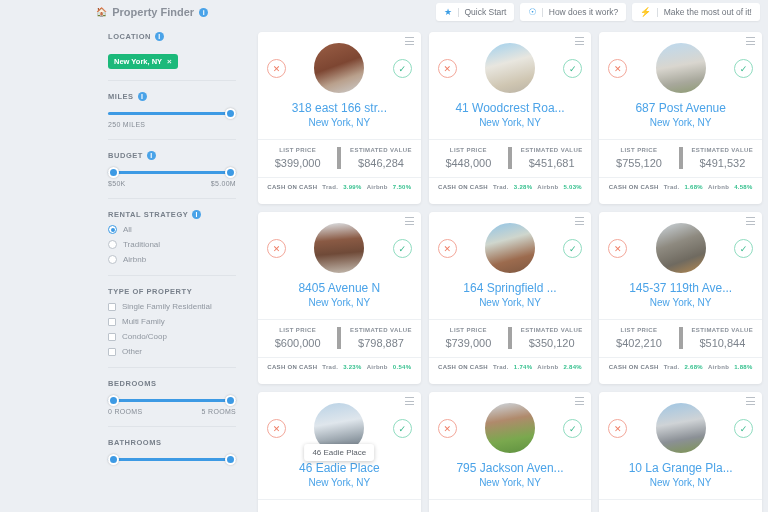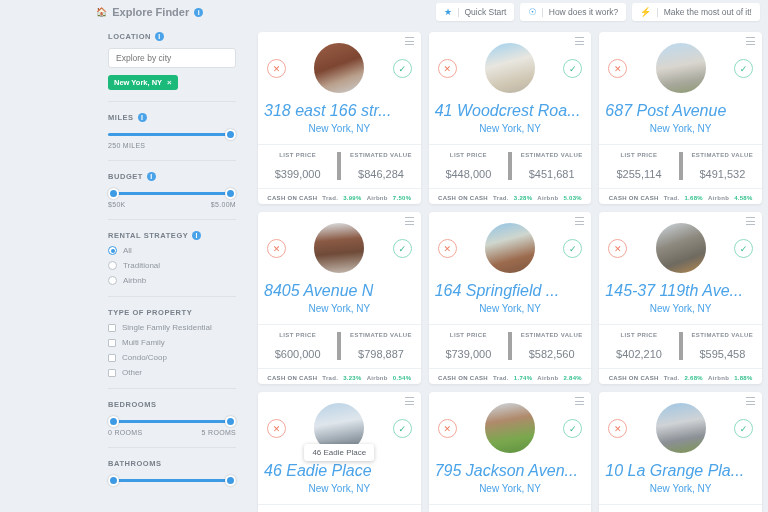--- a/index.html
+++ b/index.html
@@ -144,39 +144,39 @@
   .circ-x { left: 9px; border: 1px solid #f3a79a; color: #ef7c63; }
   .circ-v { right: 9px; border: 1px solid #8fdcc0; color: #35b88a; }
   .kebab {
     position: absolute; top: 5px; right: 7px;
     width: 9px; height: 8px;
     display: flex; flex-direction: column; justify-content: space-between;
   }
   .kebab i { display: block; height: 1px; background: #b9bfc6; }
 
   .addr {
-    text-align: left; color: #4ba3e8; font-size: 16px;
+    text-align: center; color: #4ba3e8; font-size: 12px;
     margin-top: 4px; line-height: 1.35;
     padding: 0 6px;
-    white-space: nowrap; overflow: hidden; text-overflow: ellipsis; font-style: italic;
+    white-space: nowrap; overflow: hidden; text-overflow: ellipsis;
   }
   .city { text-align: center; color: #4ba3e8; font-size: 10px; line-height: 1.35; }
 
   .price-row {
     display: flex; margin-top: 9px;
     border-top: 1px solid #edf0f3;
     padding-top: 7px;
   }
   .price-cell { flex: 1; text-align: center; }
   .price-cell + .price-cell { border-left: 4px solid #a3a3a3; }
   .price-lbl {
     font-size: 6px; letter-spacing: .4px; color: #8b929b; font-weight: 700;
     text-transform: uppercase;
   }
-  .price-val { font-size: 11px; color: #7c838c; margin-top: 10px; }
+  .price-val { font-size: 11px; color: #7c838c; margin-top: 4px; }
 
   .coc {
     border-top: 1px solid #edf0f3;
     margin-top: 8px; padding: 6px 6px 0 6px;
     display: flex; align-items: center; justify-content: center; gap: 5px;
     font-size: 6px; letter-spacing: .3px;
   }
   .coc-lbl { color: #7b828b; font-weight: 700; }
   .coc-k { color: #8b929b; font-weight: 700; }
   .coc-v { font-weight: 700; }
@@ -189,21 +189,21 @@
     font-size: 8px; color: #5b6169;
     padding: 4px 8px; white-space: nowrap;
   }
 </style>
 </head>
 <body>
 
 <div class="topbar">
   <div class="brand">
     <span class="home-ico">🏠</span>
-    <span>Explore Finder</span>
+    <span>Property Finder</span>
     <span class="info-dot">i</span>
   </div>
   <div class="top-actions">
     <div class="top-btn">
       <span class="ti">★</span>
       <span class="sep">|</span>
       <span>Quick Start</span>
     </div>
     <div class="top-btn">
       <span class="ti">☉</span>
@@ -218,21 +218,20 @@
   </div>
 </div>
 
 <div class="sidebar">
 
   <div class="sec">
     <div class="sec-title">
       <span>LOCATION</span>
       <span class="info-dot">i</span>
     </div>
-    <input class="city-input" placeholder="Explore by city" style="">
     <div class="chip">
       <span>New York, NY</span>
       <span class="x">×</span>
     </div>
   </div>
 
   <div class="divider"></div>
 
   <div class="sec">
     <div class="sec-title">
@@ -420,21 +419,21 @@
       <div class="thumb" style="background-image:linear-gradient(170deg,#bcd9ef 0%,#d9d6cf 45%,#a8a89c 75%,#8d9b72 100%)"></div>
       <div class="circ-btn circ-v">✓</div>
 
     </div>
     <div class="addr">687 Post Avenue</div>
     <div class="city">New York, NY</div>
 
     <div class="price-row">
       <div class="price-cell">
         <div class="price-lbl">LIST PRICE</div>
-        <div class="price-val">$255,114</div>
+        <div class="price-val">$755,120</div>
       </div>
       <div class="price-cell">
         <div class="price-lbl">ESTIMATED VALUE</div>
         <div class="price-val">$491,532</div>
       </div>
     </div>
     <div class="coc">
       <span class="coc-lbl">CASH ON CASH</span>
       <span class="coc-k">Trad.</span>
       <span class="coc-v" style="color:#35c08e">1.68%</span>
@@ -490,21 +489,21 @@
     <div class="addr">164 Springfield ...</div>
     <div class="city">New York, NY</div>
 
     <div class="price-row">
       <div class="price-cell">
         <div class="price-lbl">LIST PRICE</div>
         <div class="price-val">$739,000</div>
       </div>
       <div class="price-cell">
         <div class="price-lbl">ESTIMATED VALUE</div>
-        <div class="price-val">$582,560</div>
+        <div class="price-val">$350,120</div>
       </div>
     </div>
     <div class="coc">
       <span class="coc-lbl">CASH ON CASH</span>
       <span class="coc-k">Trad.</span>
       <span class="coc-v" style="color:#35c08e">1.74%</span>
       <span class="coc-k">Airbnb</span>
       <span class="coc-v" style="color:#35c08e">2.84%</span>
     </div>
   </div>
@@ -523,21 +522,21 @@
     <div class="addr">145-37 119th Ave...</div>
     <div class="city">New York, NY</div>
 
     <div class="price-row">
       <div class="price-cell">
         <div class="price-lbl">LIST PRICE</div>
         <div class="price-val">$402,210</div>
       </div>
       <div class="price-cell">
         <div class="price-lbl">ESTIMATED VALUE</div>
-        <div class="price-val">$595,458</div>
+        <div class="price-val">$510,844</div>
       </div>
     </div>
     <div class="coc">
       <span class="coc-lbl">CASH ON CASH</span>
       <span class="coc-k">Trad.</span>
       <span class="coc-v" style="color:#35c08e">2.68%</span>
       <span class="coc-k">Airbnb</span>
       <span class="coc-v" style="color:#35c08e">1.88%</span>
     </div>
   </div>

